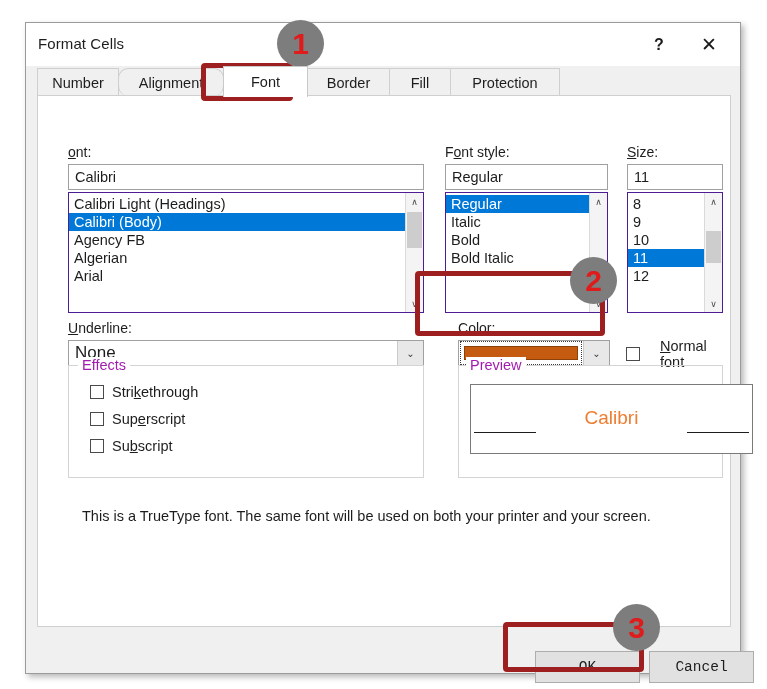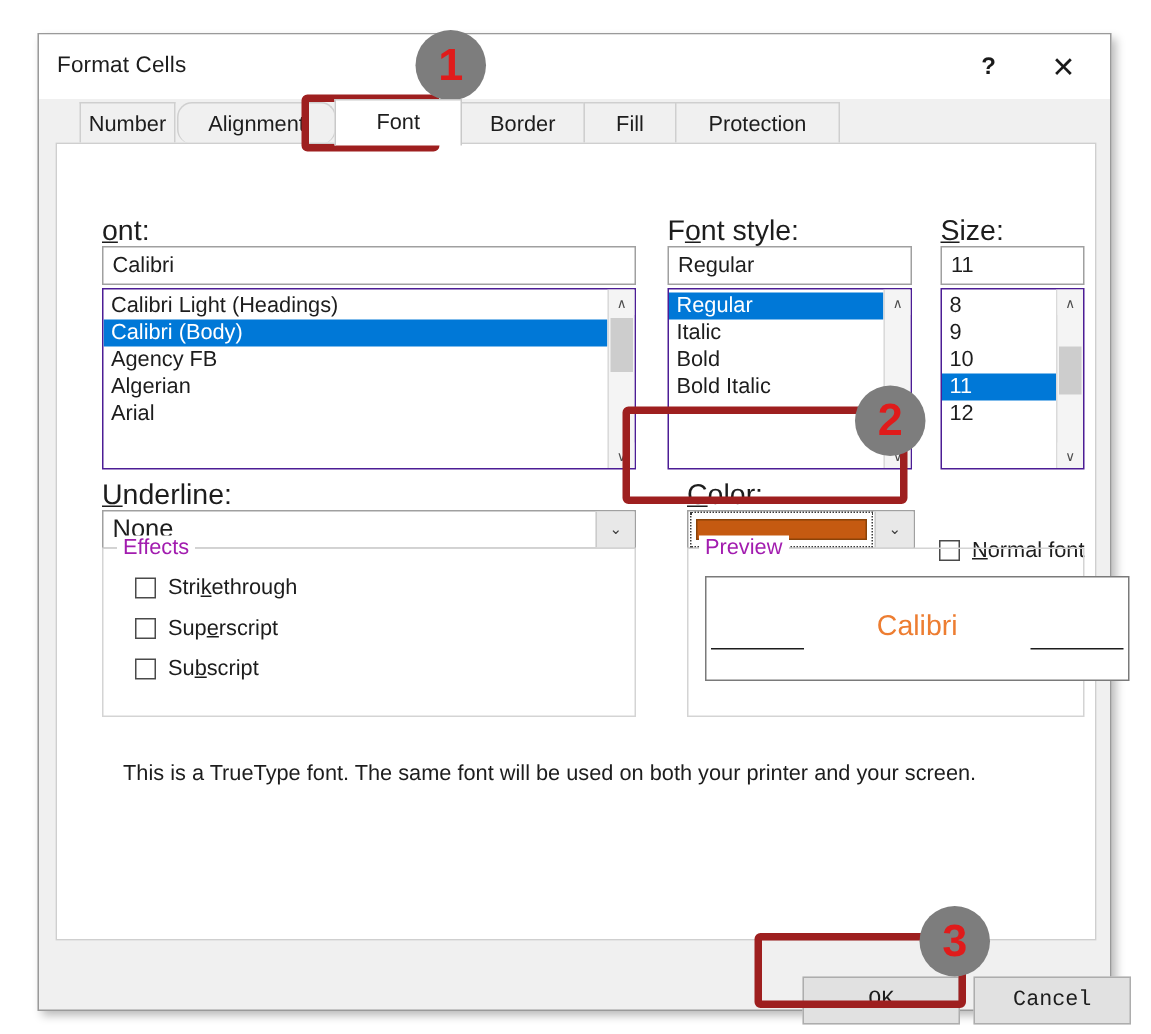--- a/index.html
+++ b/index.html
@@ -67,21 +67,21 @@
   
   #panel {
     position: absolute; left: 11px; top: 72px;
     width: 694px; height: 532px;
     background: #ffffff;
     border: 1px solid #cfcfcf;
   }
 
   .fieldlabel {
     position: absolute;
-    font-size: 19px; color: #1d1d1d; text-align: right;
+    font-size: 14px; color: #1d1d1d; text-align: right;
   }
   .fieldlabel u { text-decoration: underline; }
 
   
   .textbox {
     position: absolute;
     background: #ffffff;
     border: 1px solid #a0a0a0;
     font-size: 14.5px; color: #1d1d1d;
     display: flex; align-items: center;
@@ -264,21 +264,21 @@
 
 <div id="dialog">
 
   <div id="titlebar">
     <div id="dialog-title">Format Cells</div>
     <div class="tb-btn" id="help-button">?</div>
     <div class="tb-btn" id="close-button">✕</div>
   </div>
 
   <div id="tabstrip">
-    <div class="tab" style="left:16px;   width:64px;">Number</div>
+    <div class="tab" style="left:0px;   width:82px;">Number</div>
     <div class="tab" style="left:81px;  width:106px;border-radius:10px;">Alignment</div>
     <div class="tab active" style="left:186px; width:85px;">Font</div>
     <div class="tab" style="left:270px; width:83px;">Border</div>
     <div class="tab" style="left:352px; width:62px;">Fill</div>
     <div class="tab" style="left:413px; width:110px;">Protection</div>
   </div>
 
   <div id="panel">
 
     <div class="fieldlabel" style="left:30px; top:48px;"><u>o</u><span>nt:</span></div>
@@ -337,21 +337,21 @@
     </div>
 
     <div class="fieldlabel" style="left:420px; top:224px;"><u>C</u><span>olor:</span></div>
     <div id="color-combo" style="top:244px;">
       <div id="color-swatch-wrap">
         <div id="color-swatch" style="background: rgb(197, 90, 17);"></div>
       </div>
       <div class="combo-arrow" style="height:24px;">⌄</div>
     </div>
 
-    <div class="cbrow" style="left:588px; top:263px;">
+    <div class="cbrow" style="left:588px; top:242px;gap:12px;">
       <div class="cbox"></div>
       <div class="cblabel"><u>N</u><span>ormal font</span></div>
     </div>
 
     <div class="groupbox" style="left:30px; top:269px; width:356px; height:113px;"></div>
     <div class="grouptitle" style="left:40px; top:261px;">Effects</div>
     <div class="cbrow" style="left:52px; top:288px;">
       <div class="cbox"></div>
       <div class="cblabel"><span>Stri</span><u>k</u><span>ethrough</span></div>
     </div>

